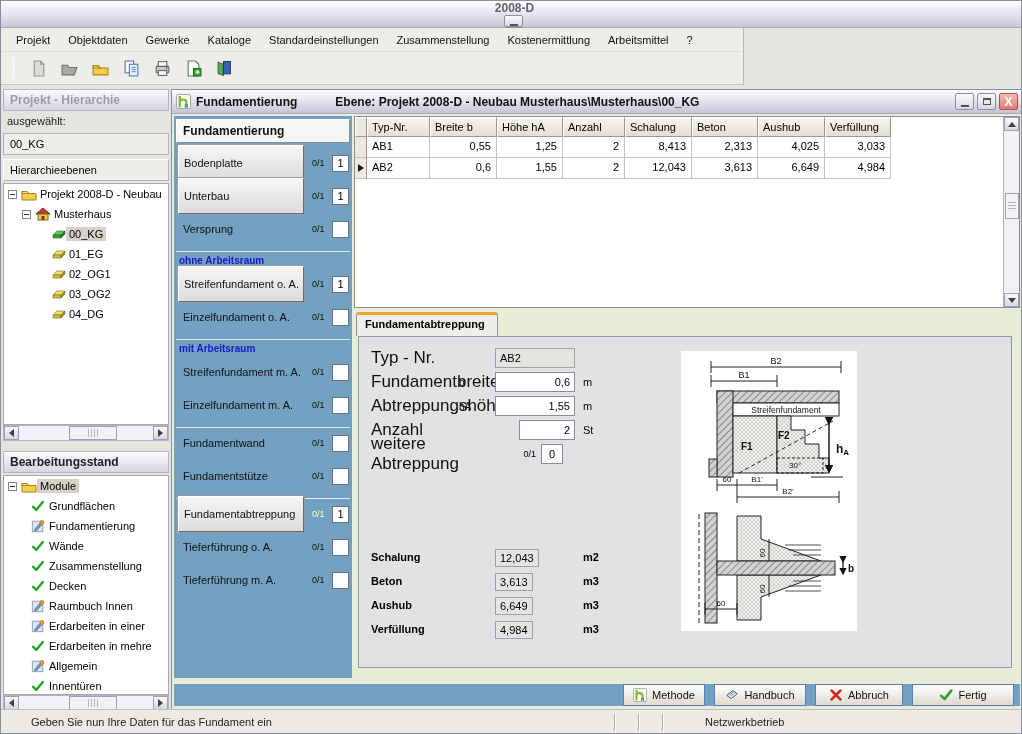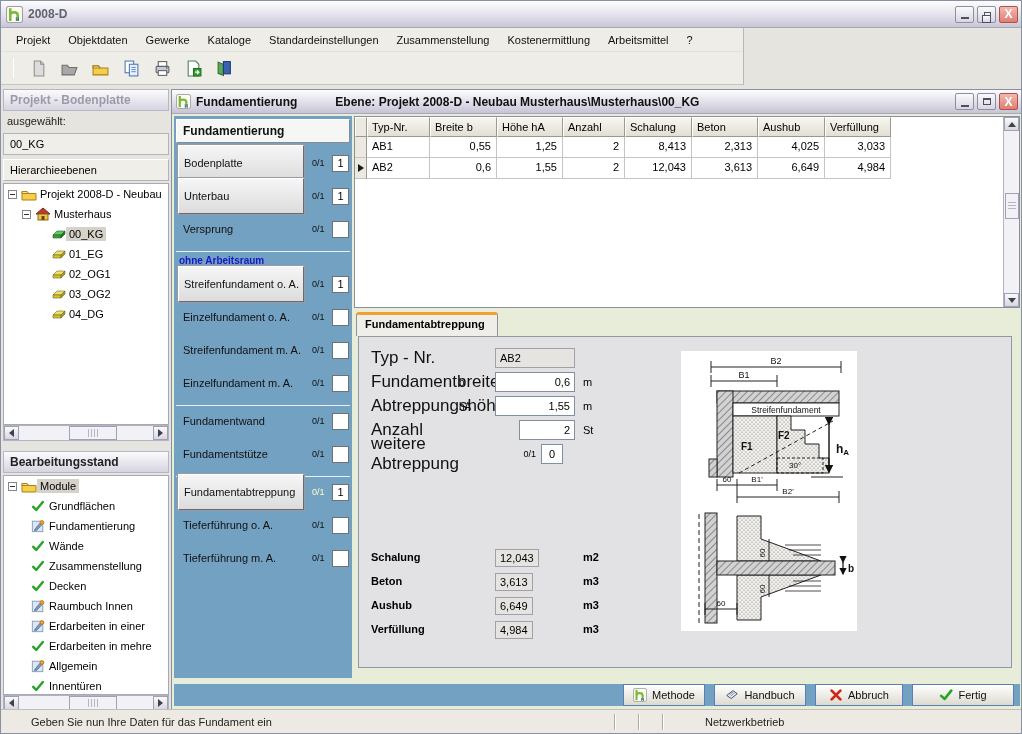--- a/index.html
+++ b/index.html
@@ -2,21 +2,21 @@
 <html><head>
 <meta charset="utf-8">
 <style>
   * { margin:0; padding:0; box-sizing:border-box; font-family:"Liberation Sans", sans-serif; }
   html,body { background:#9aa0aa; }
   .screen { position:relative; width:1022px; height:734px; background:#E6E4DE; border:1px solid #8890A4; overflow:hidden; }
 
   
   .titlebar { position:absolute; left:0; top:0; width:1022px; height:27px;
     background:linear-gradient(#FDFDFE,#E3E1EC 55%,#C9C7D6); border-bottom:1px solid #A8A6B8;
-    display:flex; align-items:center; padding:0 5px; }
+    display:flex; align-items:center; padding:0 5px;flex-direction:column; }
   .title-text { flex:1; margin-left:5px; font-size:12px; font-weight:bold; color:#63636E; }
   .winbtn { width:19px; height:17px; margin-left:3px; border:1px solid #8E8EA0; border-radius:2px;
     background:linear-gradient(#FAFAFC,#D8D6E2); display:flex; align-items:center; justify-content:center; position:relative; }
   .winbtn.close { background:linear-gradient(#F2B9B2,#DE7E72); border-color:#B05048; }
   .glyph-min { width:8px; height:2px; background:#50505C; margin-top:8px; }
   .glyph-restore { width:7px; height:6px; border:1px solid #50505C; position:relative; margin-top:2px; margin-left:2px; }
   .glyph-restore::before { content:""; position:absolute; left:-3px; top:2px; width:7px; height:6px; border:1px solid #50505C; background:inherit; }
   .glyph-max { width:8px; height:7px; border:1px solid #50505C; border-top-width:2px; }
   .glyph-x { color:#FFFFFF; font-size:12px; font-weight:bold; line-height:1; }
 
@@ -306,21 +306,21 @@
               <use href="#ic-exit"></use>
             </svg>
           </span>
         </span>
     </div>
   </div>
 
   <div class="workspace">
 
     <div class="left-panel">
-      <div class="panel-header ph1">Projekt - Bodenplatte</div>
+      <div class="panel-header ph1">Projekt - Hierarchie</div>
       <div class="sel-label">ausgewählt:</div>
       <div class="sel-value">00_KG</div>
       <div class="levels-header">Hierarchieebenen</div>
       <div class="treebox tree1">
 
           <div class="trow">
             <span class="tindent" style="width: 0px;"></span>
             <span class="expbox"></span>
             <svg class="ic16">
               <use href="#ic-folder"></use>
@@ -557,20 +557,24 @@
                 <span class="scount">0/1</span>
                 <span class="sbox">1</span>
               </div>
 
               <div class="srow">
                 <span class="sbtn">Einzelfundament o. A.</span>
                 <span class="scount">0/1</span>
                 <span class="sbox"></span>
               </div>
 
+              <div class="ssec">
+                <div class="sline"></div>
+                <div class="sseclabel">mit Arbeitsraum</div>
+              </div>
 
               <div class="srow">
                 <span class="sbtn">Streifenfundament m. A.</span>
                 <span class="scount">0/1</span>
                 <span class="sbox"></span>
               </div>
 
               <div class="srow">
                 <span class="sbtn">Einzelfundament m. A.</span>
                 <span class="scount">0/1</span>

